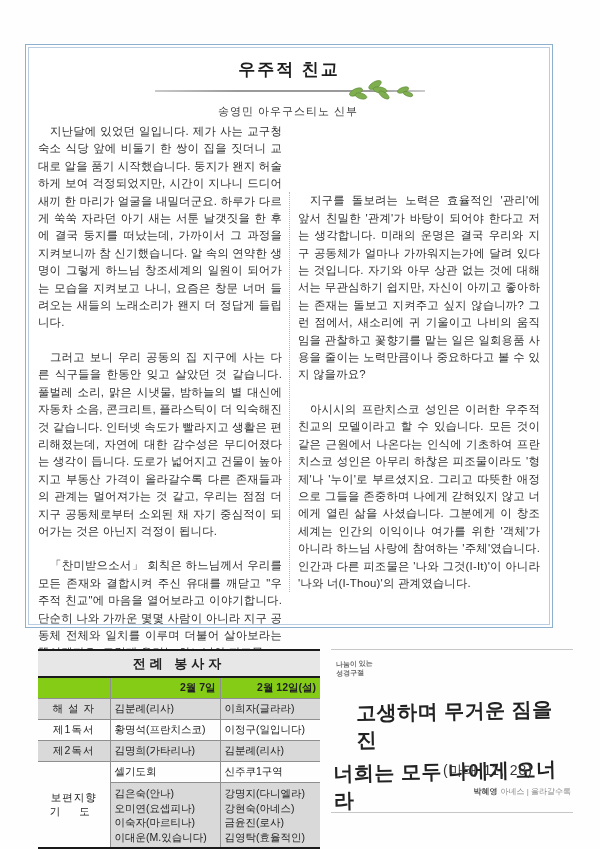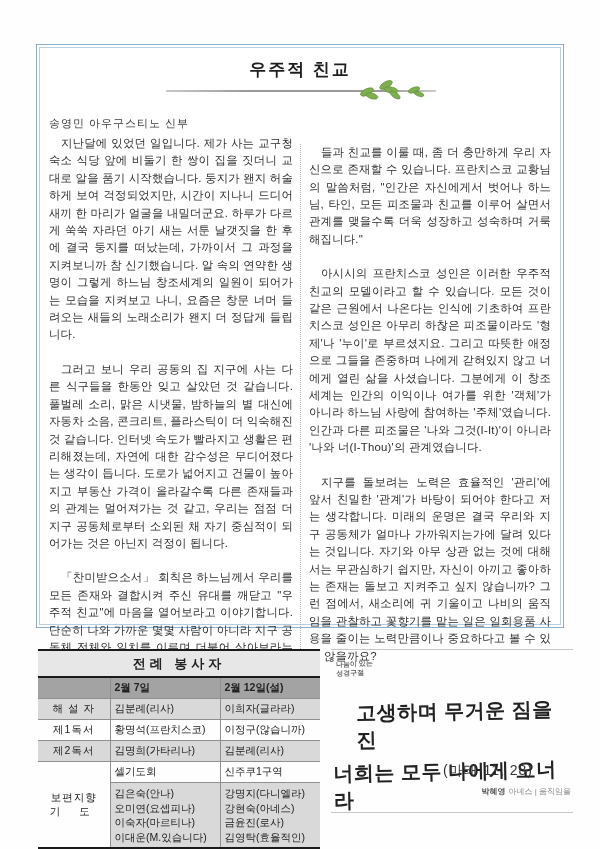--- a/index.html
+++ b/index.html
@@ -6,40 +6,40 @@
   html, body { background: #ffffff; }
   body {
     width: 600px; height: 849px; position: relative;
     font-family: "Liberation Sans", "DejaVu Sans", sans-serif;
     color: #303030; overflow: hidden;
   }
   .page { position: absolute; inset: 0; background: #fefefe; }
 
   
   .article-box {
-    position: absolute; left: 36px; top: 44px; width: 528px; height: 584px;
+    position: absolute; left: 25px; top: 44px; width: 528px; height: 584px;
     border: 1px solid #8fafcf; padding: 2px; background: #fff;
   }
   .article-inner {
     width: 100%; height: 100%;
     border: 1px solid #b9cce0;
     padding: 10px 9px 6px 9px;
   }
   .article-title {
     text-align: center; font-size: 17px; font-weight: bold; color: #1d1d1d;
     letter-spacing: 2px;
   }
   .title-rule-wrap { position: relative; height: 16px; margin-top: 3px; }
   .title-rule {
     position: absolute; left: 117px; top: 6px; width: 270px; height: 2px;
     background: linear-gradient(to right, #c9c9c9, #9a9a9a 30%, #9a9a9a 80%, #cccccc);
   }
   .leaves { position: absolute; left: 310px; top: -8px; width: 70px; height: 28px; }
   .byline {
-    text-align: left; font-size: 11px; color: #3c3c3c; margin: 16px 2px 0 0;
+    text-align: center; font-size: 11px; color: #3c3c3c; margin: 4px 2px 0 0;
     letter-spacing: 1px;
   }
   .columns { display: flex; margin-top: 4px; align-items: center; }
   .col {
     font-size: 11.4px; line-height: 17.4px; text-align: justify;
     word-break: break-all; color: #2e2e2e; letter-spacing: 0.2px;
   }
   .col p { text-indent: 1.05em; }
   .col p + p { margin-top: 17px; }
   .col-left  { width: 252px; padding-right: 7px; }
@@ -54,21 +54,21 @@
   }
   .roster .t-title {
     background: #e7e7e7; font-weight: bold; font-size: 13px; text-align: center;
     letter-spacing: 4px; padding: 4px 16px 3px;
     border-bottom: 2px solid #1a1a1a;
   }
   .roster th, .roster td {
     border-bottom: 1px solid #8f8f8f; padding: 3px 4px; vertical-align: middle;
   }
   .roster .vline { border-left: 1px solid #8f8f8f; }
-  .roster thead th { font-weight: bold; text-align: left; background: #a3a3a3; }
+  .roster thead th { font-weight: bold; text-align: right; background: #84cc16; }
   .roster .lbl { text-align: center; letter-spacing: 1px; }
   .roster .shade { background: #d9d9d9; margin-top: 36px; }
   .roster .names div { line-height: 14.5px; }
   .roster .ctr { text-align: left; }
   .roster .last td { border-bottom: none; }
 
   
   .calli {
     position: absolute; left: 331px; top: 649px; width: 242px; height: 164px;
     border-top: 1px solid #c7c7c7; border-bottom: 1px solid #c7c7c7;
@@ -120,23 +120,22 @@
 
       <div class="byline">송영민 아우구스티노 신부</div>
 
       <div class="columns">
         <div class="col col-left">
           <p>지난달에 있었던 일입니다. 제가 사는 교구청 숙소 식당 앞에 비둘기 한 쌍이 집을 짓더니 교대로 알을 품기 시작했습니다. 둥지가 왠지 허술하게 보여 걱정되었지만, 시간이 지나니 드디어 새끼 한 마리가 얼굴을 내밀더군요. 하루가 다르게 쑥쑥 자라던 아기 새는 서툰 날갯짓을 한 후에 결국 둥지를 떠났는데, 가까이서 그 과정을 지켜보니까 참 신기했습니다. 알 속의 연약한 생명이 그렇게 하느님 창조세계의 일원이 되어가는 모습을 지켜보고 나니, 요즘은 창문 너머 들려오는 새들의 노래소리가 왠지 더 정답게 들립니다.</p>
           <p>그러고 보니 우리 공동의 집 지구에 사는 다른 식구들을 한동안 잊고 살았던 것 같습니다. 풀벌레 소리, 맑은 시냇물, 밤하늘의 별 대신에 자동차 소음, 콘크리트, 플라스틱이 더 익숙해진 것 같습니다. 인터넷 속도가 빨라지고 생활은 편리해졌는데, 자연에 대한 감수성은 무디어졌다는 생각이 듭니다. 도로가 넓어지고 건물이 높아지고 부동산 가격이 올라갈수록 다른 존재들과의 관계는 멀어져가는 것 같고, 우리는 점점 더 지구 공동체로부터 소외된 채 자기 중심적이 되어가는 것은 아닌지 걱정이 됩니다.</p>
           <p>「찬미받으소서」 회칙은 하느님께서 우리를 모든 존재와 결합시켜 주신 유대를 깨닫고 "우주적 친교"에 마음을 열어보라고 이야기합니다. 단순히 나와 가까운 몇몇 사람이 아니라 지구 공동체 전체와 일치를 이루며 더불어 살아보라는 뜻이겠지요. 그렇게 우리는 하느님의 피조물</p>
         </div>
         <div class="col col-right col-divider">
-          <p>들과 친교를 이룰 때, 좀 더 충만하게 우리 자신으로 존재할 수 있습니다. 프란치스코 교황님의 말씀처럼, "인간은 자신에게서 벗어나 하느님, 타인, 모든 피조물과 친교를 이루어 살면서 관계를 맺을수록 더욱 성장하고 성숙하며 거룩해집니다."</p>
+          <p>지구를 돌보려는 노력은 효율적인 '관리'에 앞서 친밀한 '관계'가 바탕이 되어야 한다고 저는 생각합니다. 미래의 운명은 결국 우리와 지구 공동체가 얼마나 가까워지는가에 달려 있다는 것입니다. 자기와 아무 상관 없는 것에 대해서는 무관심하기 쉽지만, 자신이 아끼고 좋아하는 존재는 돌보고 지켜주고 싶지 않습니까? 그런 점에서, 새소리에 귀 기울이고 나비의 움직임을 관찰하고 꽃향기를 맡는 일은 일회용품 사용을 줄이는 노력만큼이나 중요하다고 볼 수 있지 않을까요?</p>
           <p>아시시의 프란치스코 성인은 이러한 우주적 친교의 모델이라고 할 수 있습니다. 모든 것이 같은 근원에서 나온다는 인식에 기초하여 프란치스코 성인은 아무리 하찮은 피조물이라도 '형제'나 '누이'로 부르셨지요. 그리고 따뜻한 애정으로 그들을 존중하며 나에게 갇혀있지 않고 너에게 열린 삶을 사셨습니다. 그분에게 이 창조세계는 인간의 이익이나 여가를 위한 '객체'가 아니라 하느님 사랑에 참여하는 '주체'였습니다. 인간과 다른 피조물은 '나와 그것(I-It)'이 아니라 '나와 너(I-Thou)'의 관계였습니다.</p>
-          <p>지구를 돌보려는 노력은 효율적인 '관리'에 앞서 친밀한 '관계'가 바탕이 되어야 한다고 저는 생각합니다. 미래의 운명은 결국 우리와 지구 공동체가 얼마나 가까워지는가에 달려 있다는 것입니다. 자기와 아무 상관 없는 것에 대해서는 무관심하기 쉽지만, 자신이 아끼고 좋아하는 존재는 돌보고 지켜주고 싶지 않습니까? 그런 점에서, 새소리에 귀 기울이고 나비의 움직임을 관찰하고 꽃향기를 맡는 일은 일회용품 사용을 줄이는 노력만큼이나 중요하다고 볼 수 있지 않을까요?</p>
         </div>
       </div>
 
     </div>
   </div>
 
   <table class="roster">
     <thead>
       <tr>
         <th class="t-title" colspan="3">전례 봉사자</th>
@@ -149,21 +148,21 @@
     </thead>
     <tbody>
       <tr>
         <td class="lbl shade">해 설 자</td>
         <td class="vline shade">김분례(리사)</td>
         <td class="vline shade">이희자(글라라)</td>
       </tr>
       <tr>
         <td class="lbl">제1독서</td>
         <td class="vline">황명석(프란치스코)</td>
-        <td class="vline">이정구(않습니까)</td>
+        <td class="vline">이정구(일입니다)</td>
       </tr>
       <tr>
         <td class="lbl shade">제2독서</td>
         <td class="vline shade">김명희(가타리나)</td>
         <td class="vline shade">김분례(리사)</td>
       </tr>
       <tr>
         <td class="lbl" rowspan="2">
           <div>보편지향</div>
           <div style="letter-spacing:8px">기  도</div>
@@ -192,17 +191,17 @@
     <div class="calli-corner">
       <div>나눔이 있는</div>
       <div>성경구절</div>
     </div>
     <div class="calli-main">
       <div class="l1">고생하며 무거운 짐을 진</div>
       <div class="l2">너희는 모두 나에게 오너라</div>
     </div>
     <div class="calli-ref">(마태 11, 28)</div>
     <div class="calli-credit">
-      <b>박혜영</b><span>아녜스 | 움직임을</span>
+      <b>박혜영</b><span>아녜스 | 올라갈수록</span>
     </div>
   </div>
 
 </div>
 
 </body></html>

